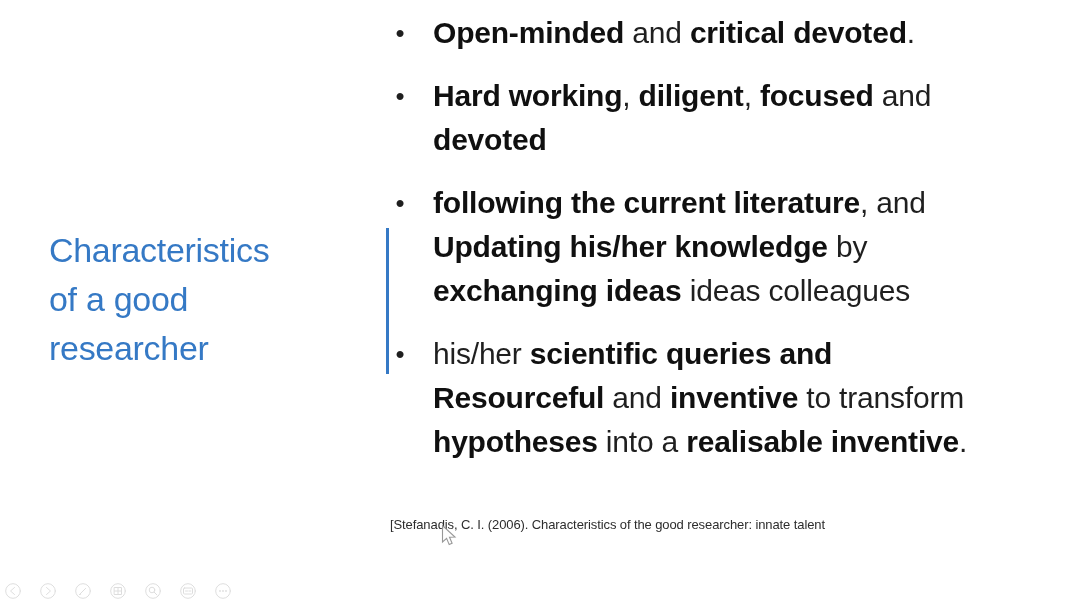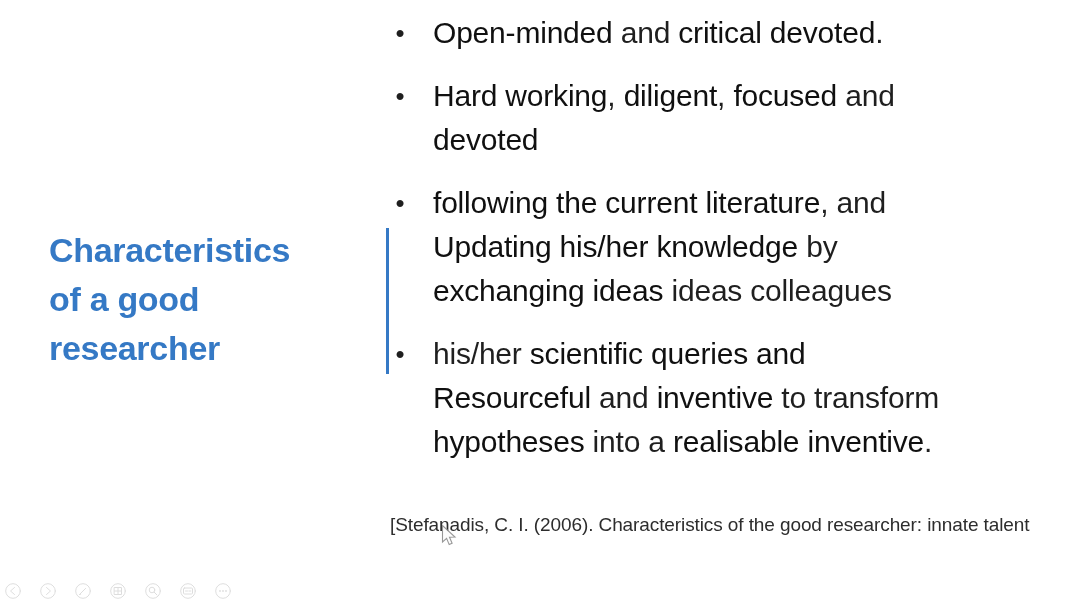--- a/index.html
+++ b/index.html
@@ -9,21 +9,21 @@
     background:#ffffff;
     overflow:hidden;
     font-family:"Liberation Sans",sans-serif;
     -webkit-font-smoothing:antialiased;
   }
   
   .title{
     position:absolute;left:49px;top:226px;
     font-size:34px;line-height:49px;
     letter-spacing:-0.3px;
-    font-weight:700;
+    font-weight:400;
   }
   
   .vline{
     position:absolute;left:386px;top:228px;
     width:3px;height:146px;
   }
   
   .bullets{
     position:absolute;left:395px;top:11px;
     margin:0;padding:0;list-style:none;
@@ -31,25 +31,25 @@
     color:#1f1f1f;letter-spacing:-0.2px;
     width:685px;
   }
   .bullets li{position:relative;padding-left:38px;margin:0 0 19px 0;}
   .bullets .dot{
     position:absolute;left:0;top:0;
     width:10px;text-align:center;
     font-size:26px;line-height:44px;color:#1f1f1f;
   }
   .bline{white-space:nowrap;}
-  .seg-b{font-weight:400;color:#101010;}
+  .seg-b{font-weight:700;color:#101010;}
   
   .citation{
     position:absolute;left:390px;top:511px;
-    font-size:19px;line-height:27px;
+    font-size:13px;line-height:27px;
     color:#2d2d2d;letter-spacing:-0.1px;
   }
   .citation div{white-space:nowrap;}
   
   .toolbar{
     position:absolute;left:5px;top:583px;
     display:flex;gap:19px;
     opacity:0.13;
   }
   .ctrl{width:16px;height:16px;display:block;cursor:pointer;}

